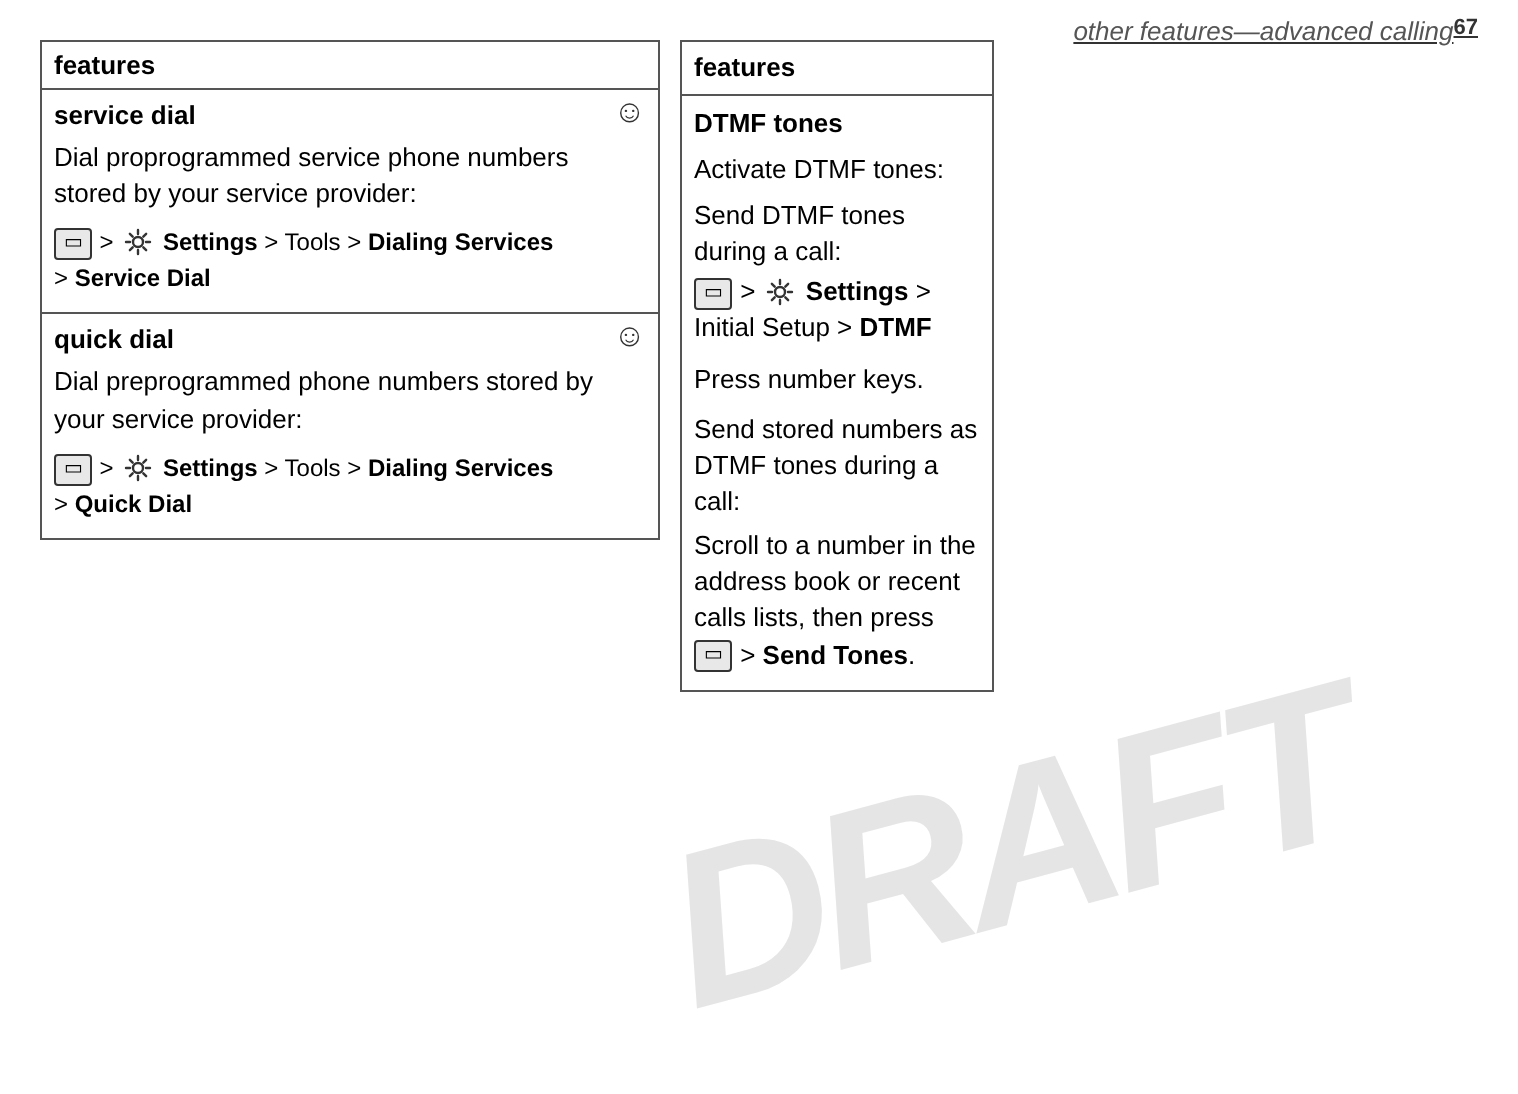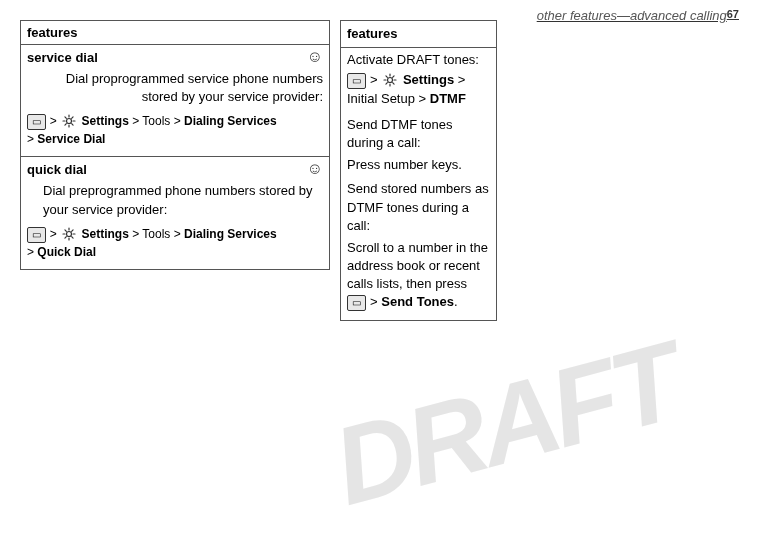--- a/index.html
+++ b/index.html
@@ -157,21 +157,21 @@
         <td>features</td>
       </tr>
 
       <tr>
         <td style="padding: 5px 6px 2px 6px; font-size:13px;">
           <strong>service dial</strong>
           <span class="person-icon" style="font-size:16px; color:#333;">☺</span>
         </td>
       </tr>
       <tr>
-        <td style="padding: 2px 6px 4px 6px; line-height:1.4; font-size:13px;text-align:right;">Dial proprogrammed service phone numbers stored by your service provider:</td>
+        <td style="padding: 2px 6px 4px 6px; line-height:1.4; font-size:13px;">Dial proprogrammed service phone numbers stored by your service provider:</td>
       </tr>
       <tr>
         <td class="path-line" style="padding: 2px 6px 8px 6px;">
           <span class="menu-btn">▭</span>
           &gt; 
           <span class="settings-icon">
             <svg class="settings-svg" viewBox="0 0 14 14" fill="none" xmlns="http://www.w3.org/2000/svg">
               <circle cx="7" cy="7" r="2.5" stroke="#333" stroke-width="1.2"></circle>
               <path d="M7 1v2M7 11v2M1 7h2M11 7h2M2.93 2.93l1.41 1.41M9.66 9.66l1.41 1.41M2.93 11.07l1.41-1.41M9.66 4.34l1.41-1.41" stroke="#333" stroke-width="1.2" stroke-linecap="round"></path>
             </svg>
@@ -185,21 +185,21 @@
         <td style="padding:0;"></td>
       </tr>
 
       <tr>
         <td style="padding: 5px 6px 2px 6px; font-size:13px;">
           <strong>quick dial</strong>
           <span class="person-icon" style="font-size:16px; color:#333;">☺</span>
         </td>
       </tr>
       <tr>
-        <td style="padding: 2px 6px 4px 22px; line-height:1.4; font-size:13px;">Dial preprogrammed phone numbers stored by your service provider:</td>
+        <td style="padding: 2px 6px 4px 6px; line-height:1.4; font-size:13px;">Dial preprogrammed phone numbers stored by your service provider:</td>
       </tr>
       <tr>
         <td class="path-line" style="padding: 2px 6px 8px 6px;">
           <span class="menu-btn">▭</span>
           &gt; 
           <span class="settings-icon">
             <svg class="settings-svg" viewBox="0 0 14 14" fill="none" xmlns="http://www.w3.org/2000/svg">
               <circle cx="7" cy="7" r="2.5" stroke="#333" stroke-width="1.2"></circle>
               <path d="M7 1v2M7 11v2M1 7h2M11 7h2M2.93 2.93l1.41 1.41M9.66 9.66l1.41 1.41M2.93 11.07l1.41-1.41M9.66 4.34l1.41-1.41" stroke="#333" stroke-width="1.2" stroke-linecap="round"></path>
             </svg>
@@ -209,43 +209,48 @@
         </td>
       </tr>
     </tbody>
       </table>
 
     <table class="right-table">
       <tbody>
           <tr class="header-row">
         <td>features</td>
       </tr>
-
-      <tr>
-        <td style="padding: 3px 6px 1px 6px;">Activate DRAFT tones:</td>
-      </tr>
+      <tr>
+        <td style="padding: 5px 6px 2px 6px;">
+          <strong>DTMF tones</strong>
+        </td>
+      </tr>
+
+      <tr>
+        <td style="padding: 3px 6px 1px 6px;">Activate DTMF tones:</td>
+      </tr>
+      <tr>
+        <td style="padding: 3px 6px 1px 6px;">Send DTMF tones during a call:</td>
+      </tr>
+
       <tr>
         <td class="path-line" style="padding: 1px 6px 5px 6px;">
           <span class="menu-btn">▭</span>
           &gt;
           <span class="settings-icon">
             <svg class="settings-svg" viewBox="0 0 14 14" fill="none" xmlns="http://www.w3.org/2000/svg">
               <circle cx="7" cy="7" r="2.5" stroke="#333" stroke-width="1.2"></circle>
               <path d="M7 1v2M7 11v2M1 7h2M11 7h2M2.93 2.93l1.41 1.41M9.66 9.66l1.41 1.41M2.93 11.07l1.41-1.41M9.66 4.34l1.41-1.41" stroke="#333" stroke-width="1.2" stroke-linecap="round"></path>
             </svg>
           </span>
           <strong>Settings</strong> &gt; Initial Setup &gt; <strong>DTMF</strong>
         </td>
       </tr>
 
       <tr>
-        <td style="padding: 3px 6px 1px 6px;">Send DTMF tones during a call:</td>
-      </tr>
-
-      <tr>
         <td style="padding: 3px 6px; margin-left: 20px;">Press number keys.</td>
       </tr>
 
       <tr>
         <td style="padding: 3px 6px 1px 6px;">Send stored numbers as DTMF tones during a call:</td>
       </tr>
 
       <tr>
         <td style="padding: 3px 6px 8px 6px; line-height:1.4;">
           Scroll to a number in the address book or recent calls lists, then press

